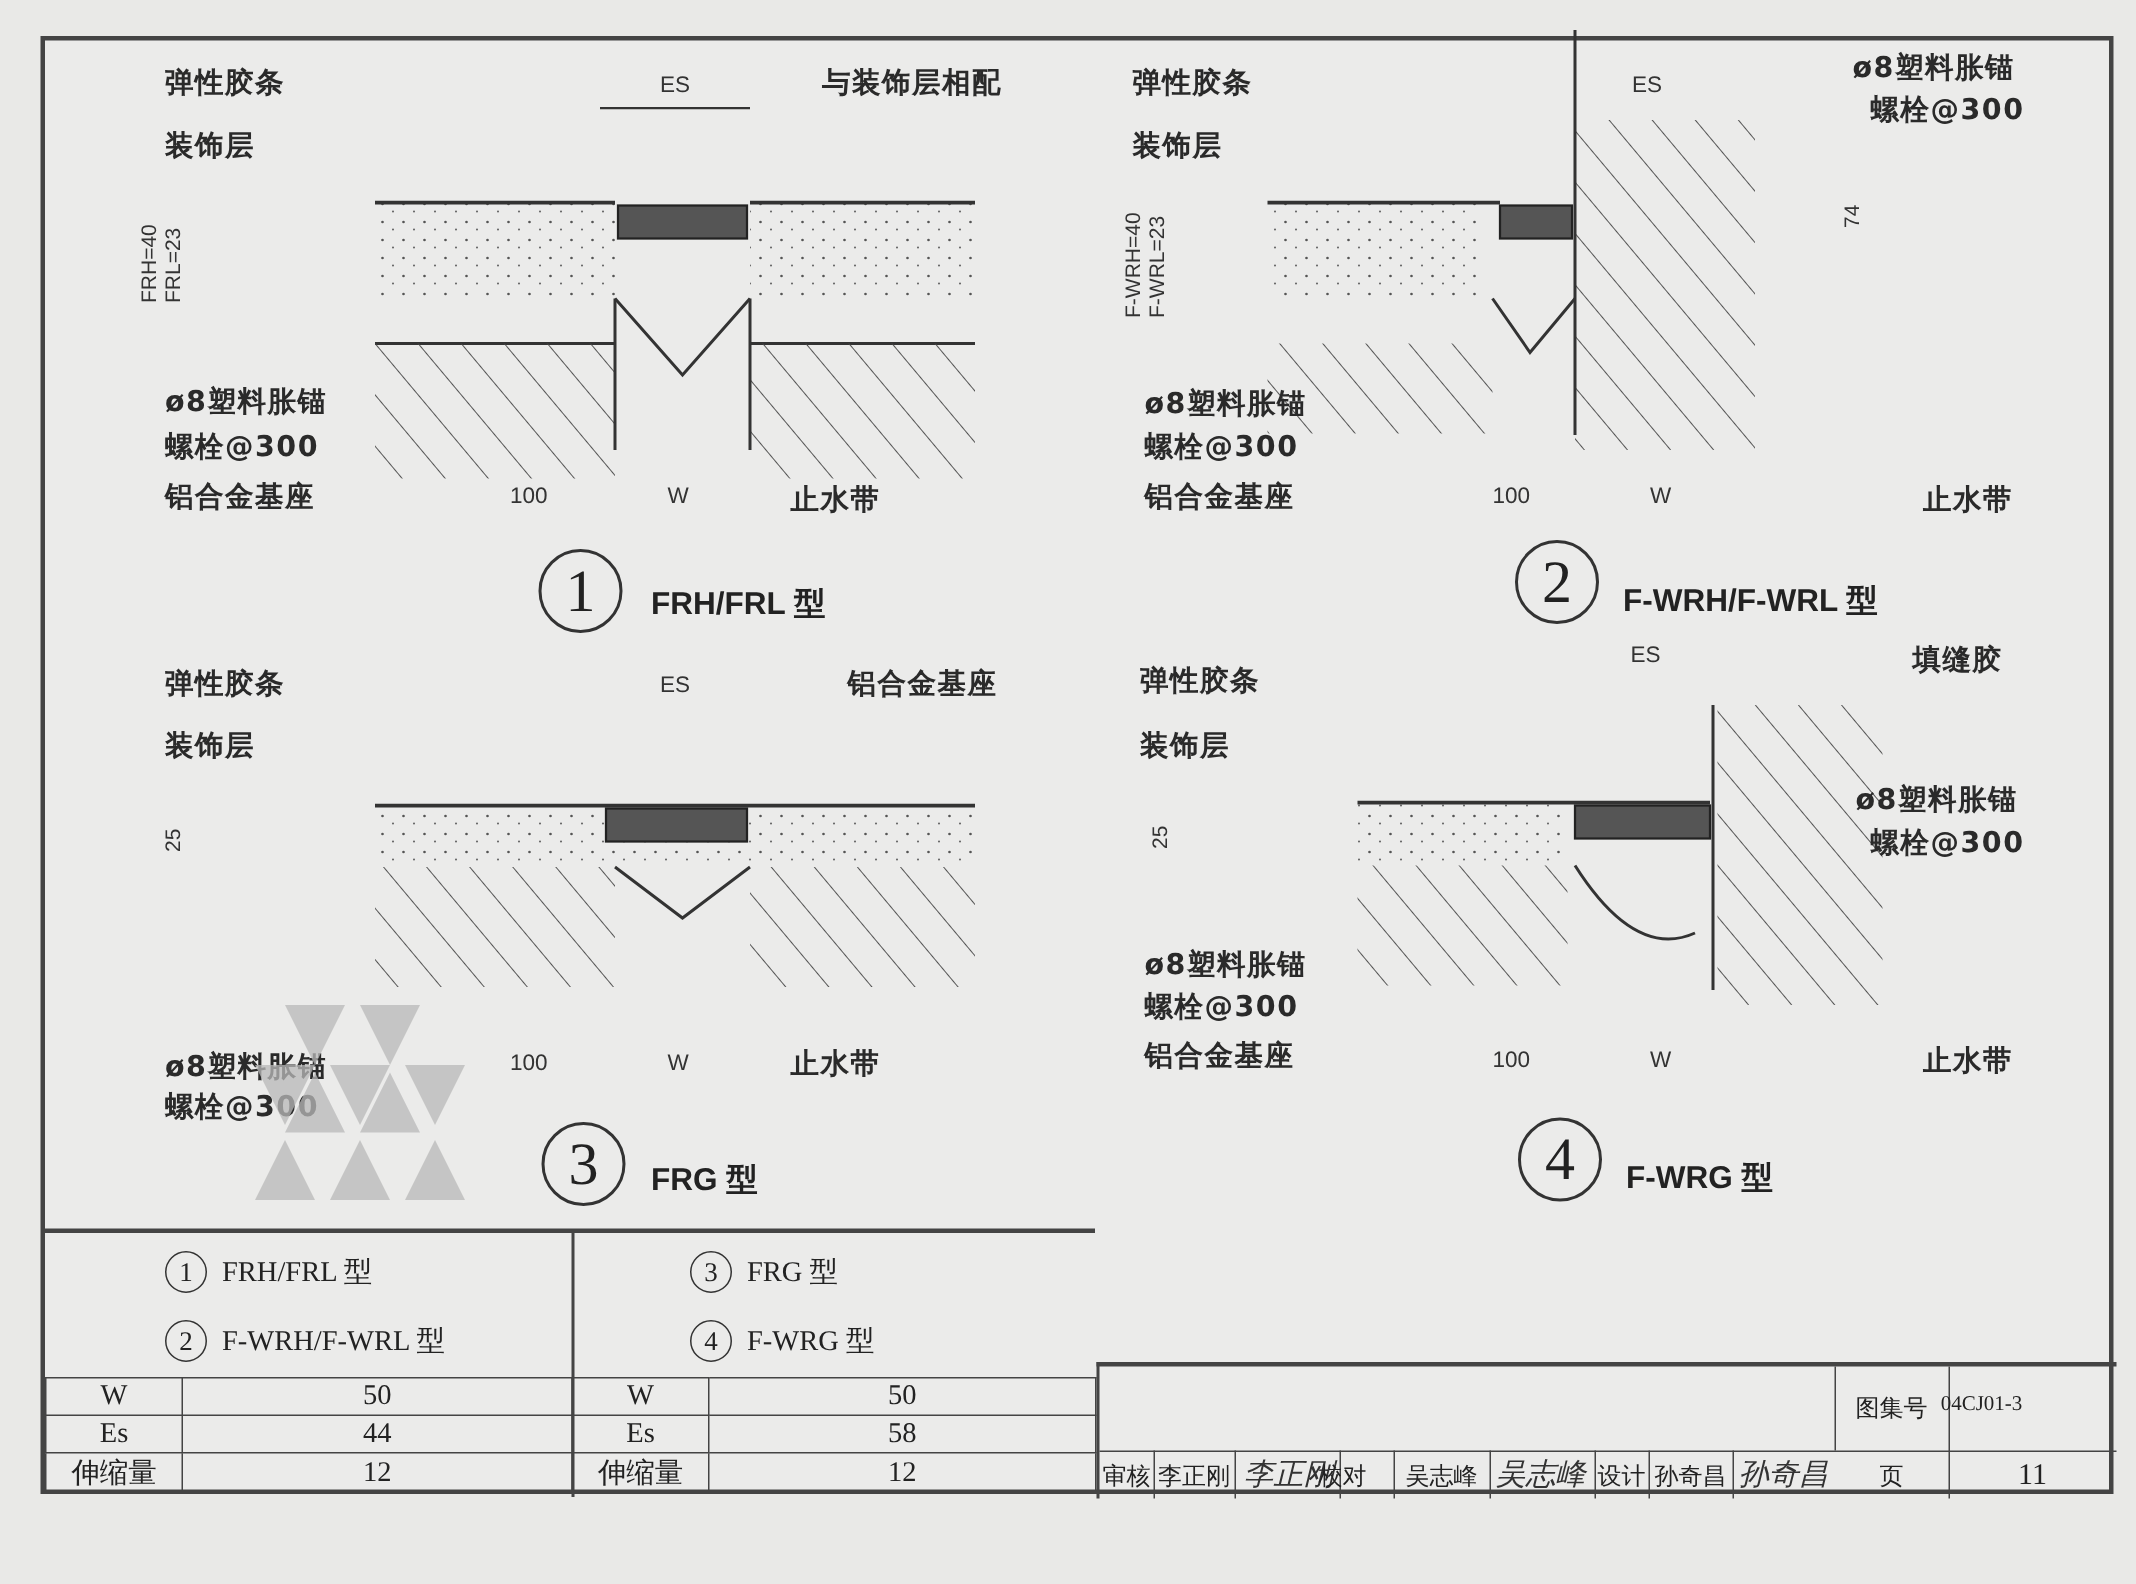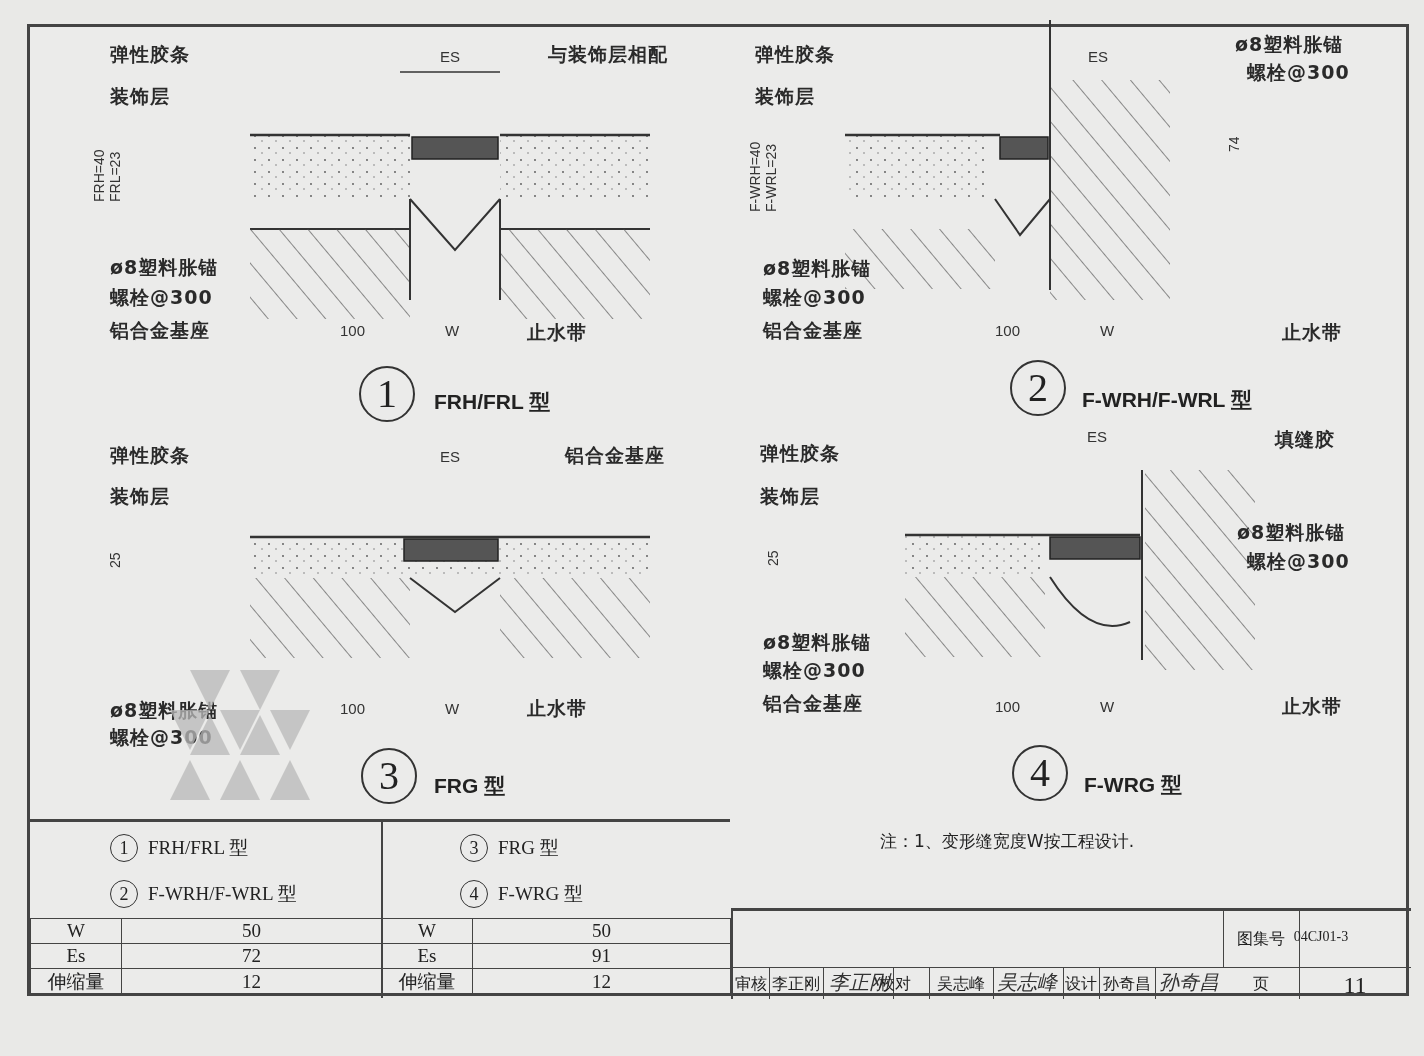--- a/index.html
+++ b/index.html
@@ -177,57 +177,56 @@
 </div>
 
 <table class="spec" style="left:30px;top:918px;width:352px">
   <tbody>
       <tr>
         <td style="width:90px">W</td>
         <td>50</td>
       </tr>
   <tr>
         <td>Es</td>
-        <td>72</td>
+        <td>44</td>
       </tr>
   <tr>
         <td>伸缩量</td>
         <td>12</td>
       </tr>
 </tbody>
   </table>
 <table class="spec" style="left:381px;top:918px;width:350px">
   <tbody>
       <tr>
         <td style="width:90px">W</td>
         <td>50</td>
       </tr>
   <tr>
         <td>Es</td>
-        <td>91</td>
+        <td>58</td>
       </tr>
   <tr>
         <td>伸缩量</td>
         <td>12</td>
       </tr>
 </tbody>
   </table>
 
 <div class="notes">
-  <div><span>注：</span><span>1、变形缝宽度W按工程设计.</span></div>
 </div>
 
 <div class="titleblock">
   <div style="position:absolute;left:490px;top:0;height:56px;border-left:1.5px solid #444"></div>
   <div style="position:absolute;left:566px;top:0;height:88px;border-left:1.5px solid #444"></div>
   <div style="position:absolute;left:0;right:0;top:56px;border-top:1.5px solid #444"></div>
   <div class="tb-cell" style="left:490px;top:18px;width:76px">图集号</div>
   <div class="tb-cell" style="left:532px;top:18px;width:112px;font-size:14px">04CJ01-3</div>
   <div class="tb-cell" style="left:490px;top:63px;width:76px">页</div>
-  <div class="tb-cell" style="left:566px;top:61px;width:112px;font-size:24px">11</div>
+  <div class="tb-cell" style="left:566px;top:61px;width:112px;font-size:20px">11</div>
 
   <div style="position:absolute;left:36px;top:56px;height:32px;border-left:1.5px solid #444"></div>
   <div style="position:absolute;left:90px;top:56px;height:32px;border-left:1.5px solid #444"></div>
   <div style="position:absolute;left:160px;top:56px;height:32px;border-left:1.5px solid #444"></div>
   <div style="position:absolute;left:196px;top:56px;height:32px;border-left:1.5px solid #444"></div>
   <div style="position:absolute;left:260px;top:56px;height:32px;border-left:1.5px solid #444"></div>
   <div style="position:absolute;left:330px;top:56px;height:32px;border-left:1.5px solid #444"></div>
   <div style="position:absolute;left:366px;top:56px;height:32px;border-left:1.5px solid #444"></div>
   <div style="position:absolute;left:422px;top:56px;height:32px;border-left:1.5px solid #444"></div>
 

